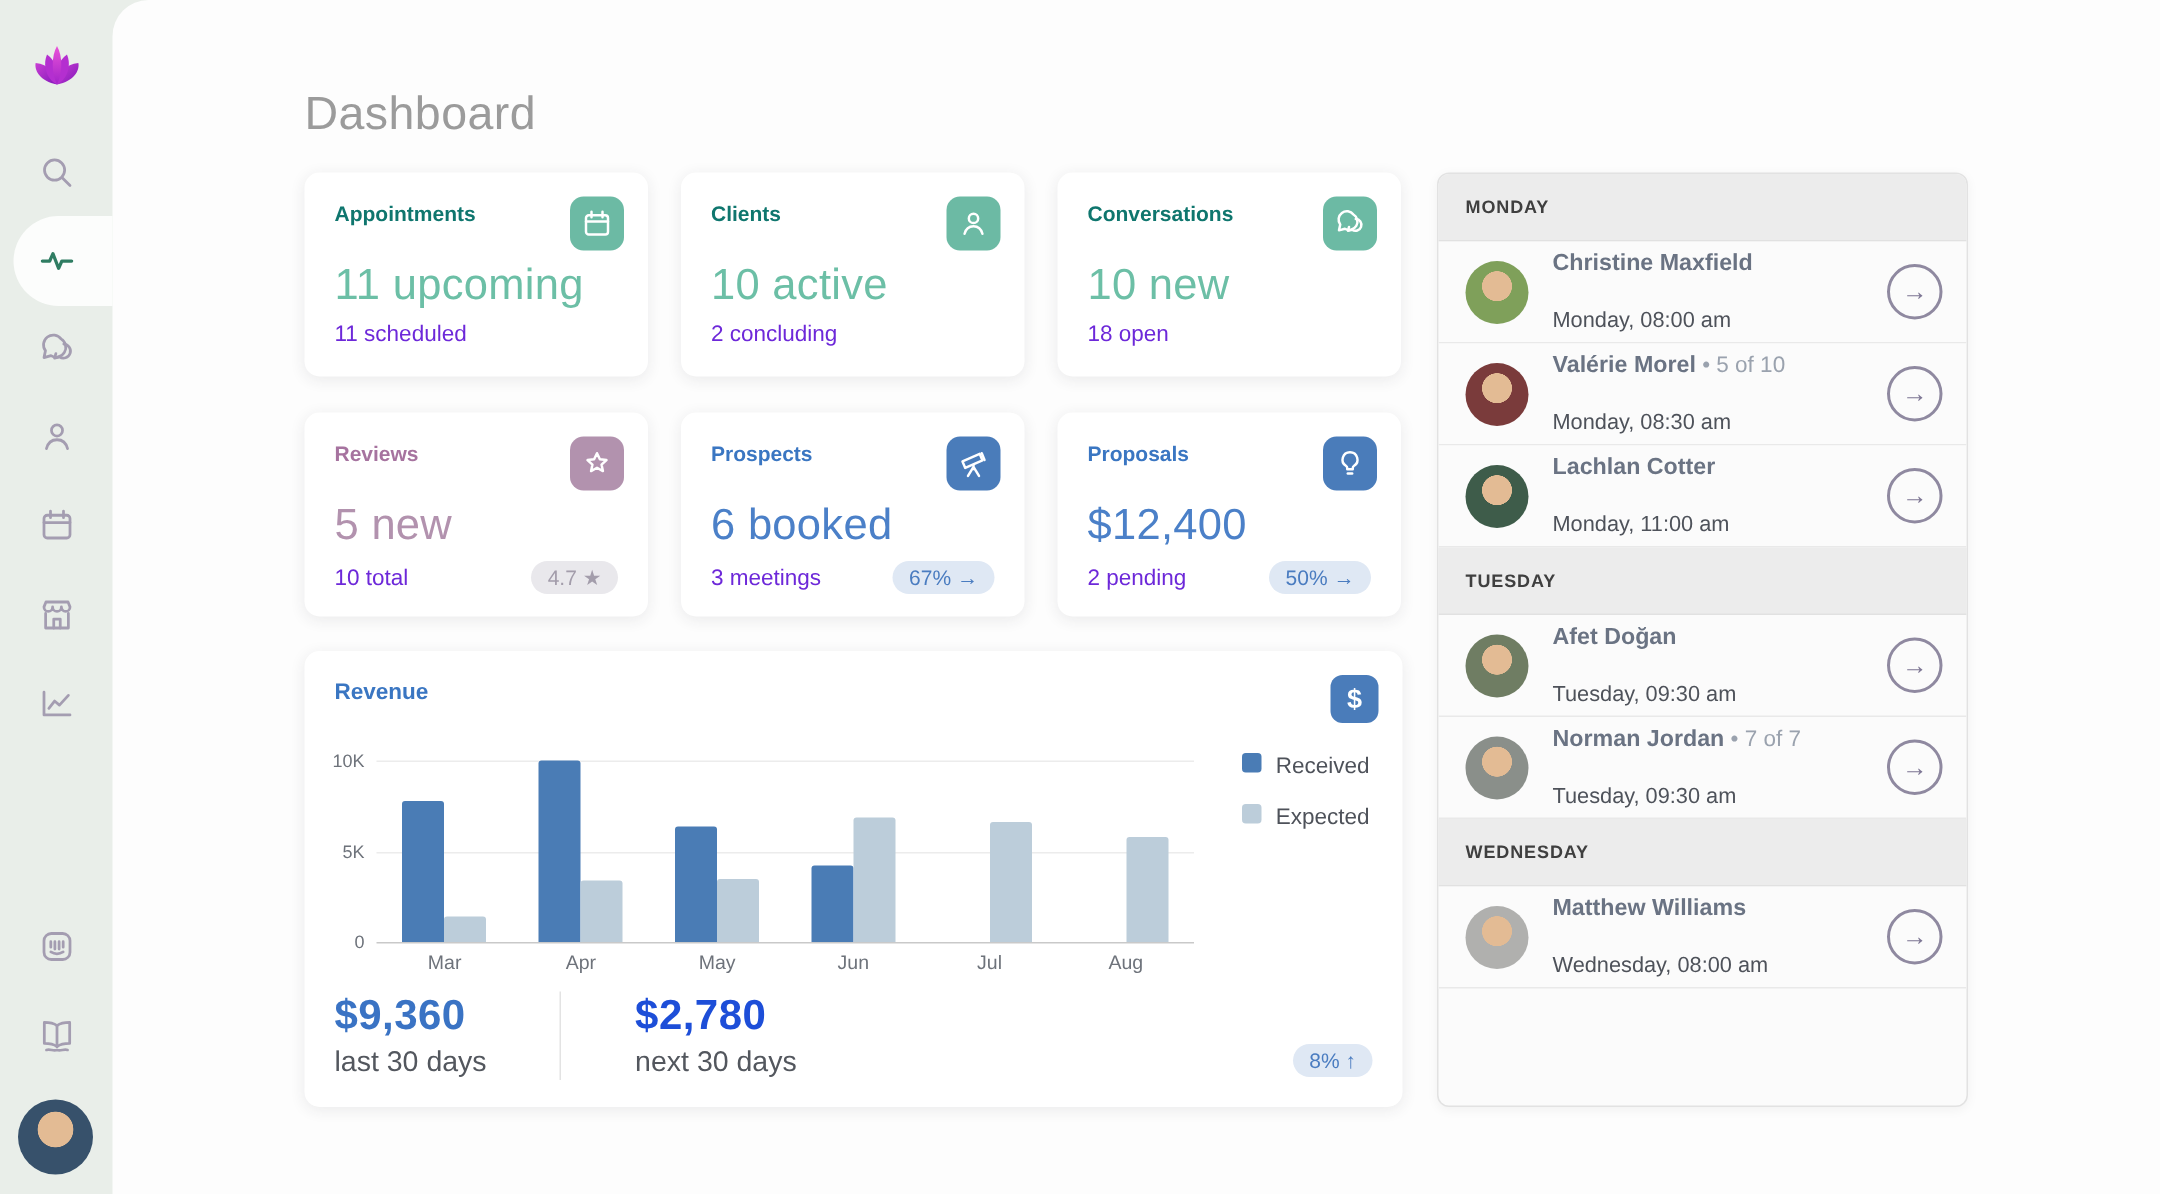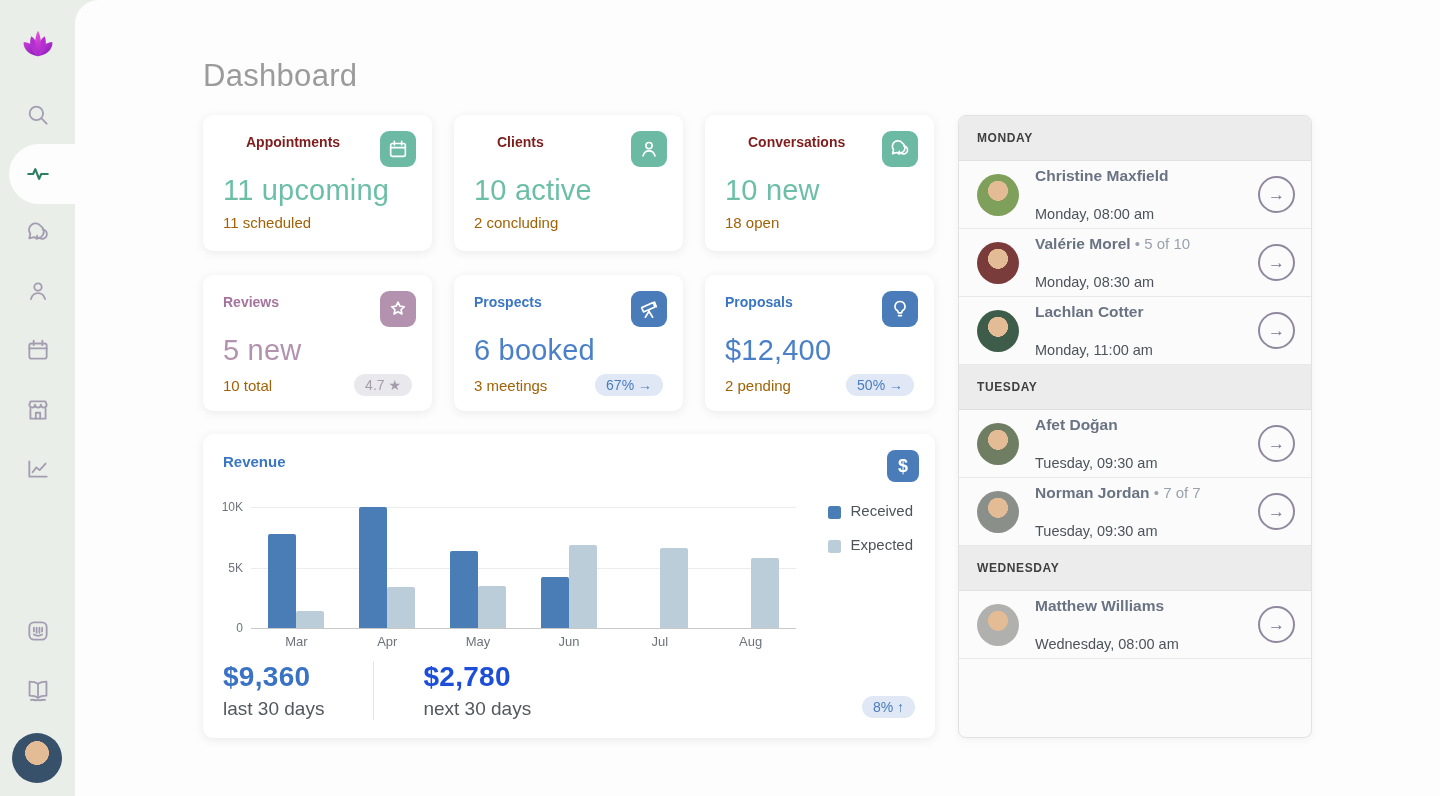--- a/index.html
+++ b/index.html
@@ -21,44 +21,44 @@
   .page-title { position:absolute; left:128px; top:58px; font-size:31px; font-weight:400; color:#9b9b9b; letter-spacing:0.3px; }
 
   .main { position:absolute; left:128px; top:115px; width:732px; }
   .cards-grid { display:grid; grid-template-columns:repeat(3,229px); gap:24px 22px; }
   .card { position:relative; height:136px; background:#ffffff; border-radius:10px; box-shadow:0 2px 10px rgba(40,45,60,.09); padding:19px 20px; cursor:pointer; }
   .card-title { font-size:14px; font-weight:700; }
   .card-icon { position:absolute; top:16px; right:16px; width:36px; height:36px; border-radius:9px; display:flex; align-items:center; justify-content:center; color:#ffffff; }
   .card-icon svg { width:22px; height:22px; stroke:currentColor; fill:none; stroke-width:1.8; stroke-linecap:round; stroke-linejoin:round; }
   .card-value { font-size:29px; font-weight:500; margin-top:24px; letter-spacing:0.2px; }
   .card-subrow { display:flex; align-items:center; justify-content:space-between; margin-top:7px; }
-  .card-sub { font-size:15px; color:#a16207; }
+  .card-sub { font-size:15px; color:#6d28d9; }
   .pill { font-size:14px; padding:3px 11px; border-radius:13px; white-space:nowrap; }
   .pill.gray { background:#e9e8ec; color:#a39dab; }
   .pill.blue { background:#dfe8f4; color:#4a7cc0; }
 
-  .teal  .card-title { color:#7f1d1d;margin-left:23px; }  .teal  .card-value { color:#6cbfa6; }  .teal  .card-icon { background:#6cbaa4; }
+  .teal  .card-title { color:#0f766e; }  .teal  .card-value { color:#6cbfa6; }  .teal  .card-icon { background:#6cbaa4; }
   .mauve .card-title { color:#a6739f; }  .mauve .card-value { color:#b292ae; }  .mauve .card-icon { background:#b292ae; }
   .blue  .card-title { color:#3a76c2; }  .blue  .card-value { color:#4b80c8; }  .blue  .card-icon { background:#4a7cba; }
 
   
   .revenue-card { position:relative; margin-top:23px; height:304px; background:#ffffff; border-radius:10px; box-shadow:0 2px 10px rgba(40,45,60,.09); padding:19px 20px; }
   .rev-title { font-size:15px; font-weight:700; color:#3a76c2; }
   .rev-icon { position:absolute; top:16px; right:16px; width:32px; height:32px; border-radius:8px; background:#4a7cba; color:#fff; display:flex; align-items:center; justify-content:center; font-size:18px; font-weight:700; cursor:pointer; }
   .chart-wrap { position:absolute; left:48px; top:73px; width:545px; height:121px; }
   .gridline { position:absolute; left:0; right:0; height:1px; background:#ececec; }
   .gridline.axis { background:#c9c9c9; }
   .ytick { position:absolute; right:100%; margin-right:8px; transform:translateY(-50%); font-size:12px; color:#6e737b; white-space:nowrap; }
   .bars-row { position:absolute; left:0; right:0; bottom:0; top:0; display:flex; }
   .bar-group { flex:1; display:flex; align-items:flex-end; justify-content:center; }
   .bar { width:28px; border-radius:2px 2px 0 0; }
   .xlabels { position:absolute; left:48px; top:200px; width:545px; display:flex; }
   .xlabels span { flex:1; text-align:center; font-size:13px; color:#6e737b; }
   .legend { position:absolute; right:22px; top:68px; }
-  .legend-item { display:flex; align-items:flex-end; margin-bottom:17px; }
+  .legend-item { display:flex; align-items:flex-start; margin-bottom:17px; }
   .legend-swatch { width:13px; height:13px; border-radius:2.5px; margin-right:9px; }
   .legend-label { font-size:15px; color:#4e525a; }
   .rev-footer { position:absolute; left:20px; right:20px; bottom:18px; display:flex; align-items:flex-end;gap:19px; }
   .rev-stat-value { font-size:28px; font-weight:700; letter-spacing:0.3px; }
   .rev-stat-label { font-size:19px; color:#53575e; margin-top:5px; }
   .rev-stat.primary .rev-stat-value { color:#3a73c4; }
   .rev-stat.secondary .rev-stat-value { color:#1d4ed8; }
   .rev-divider { width:1px; align-self:stretch; background:#e3e3e3; margin:0 30px; }
   .rev-footer .pill { margin-left:auto; margin-bottom:2px; }
 

